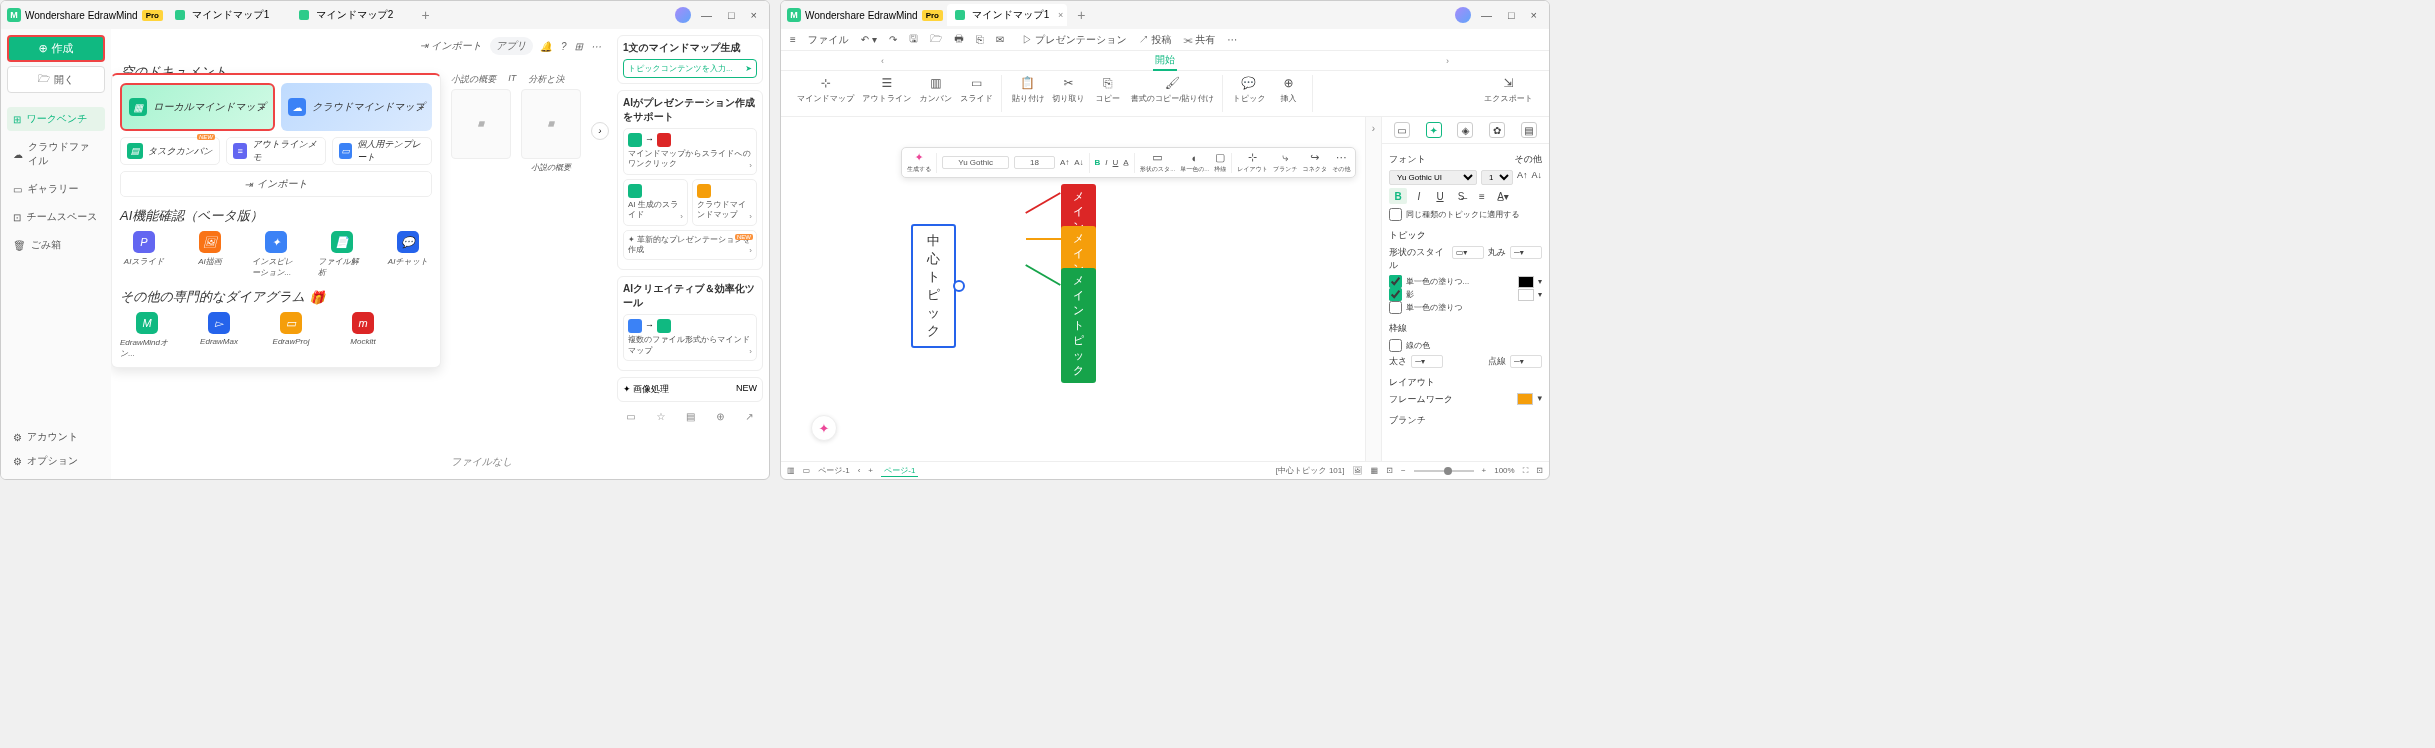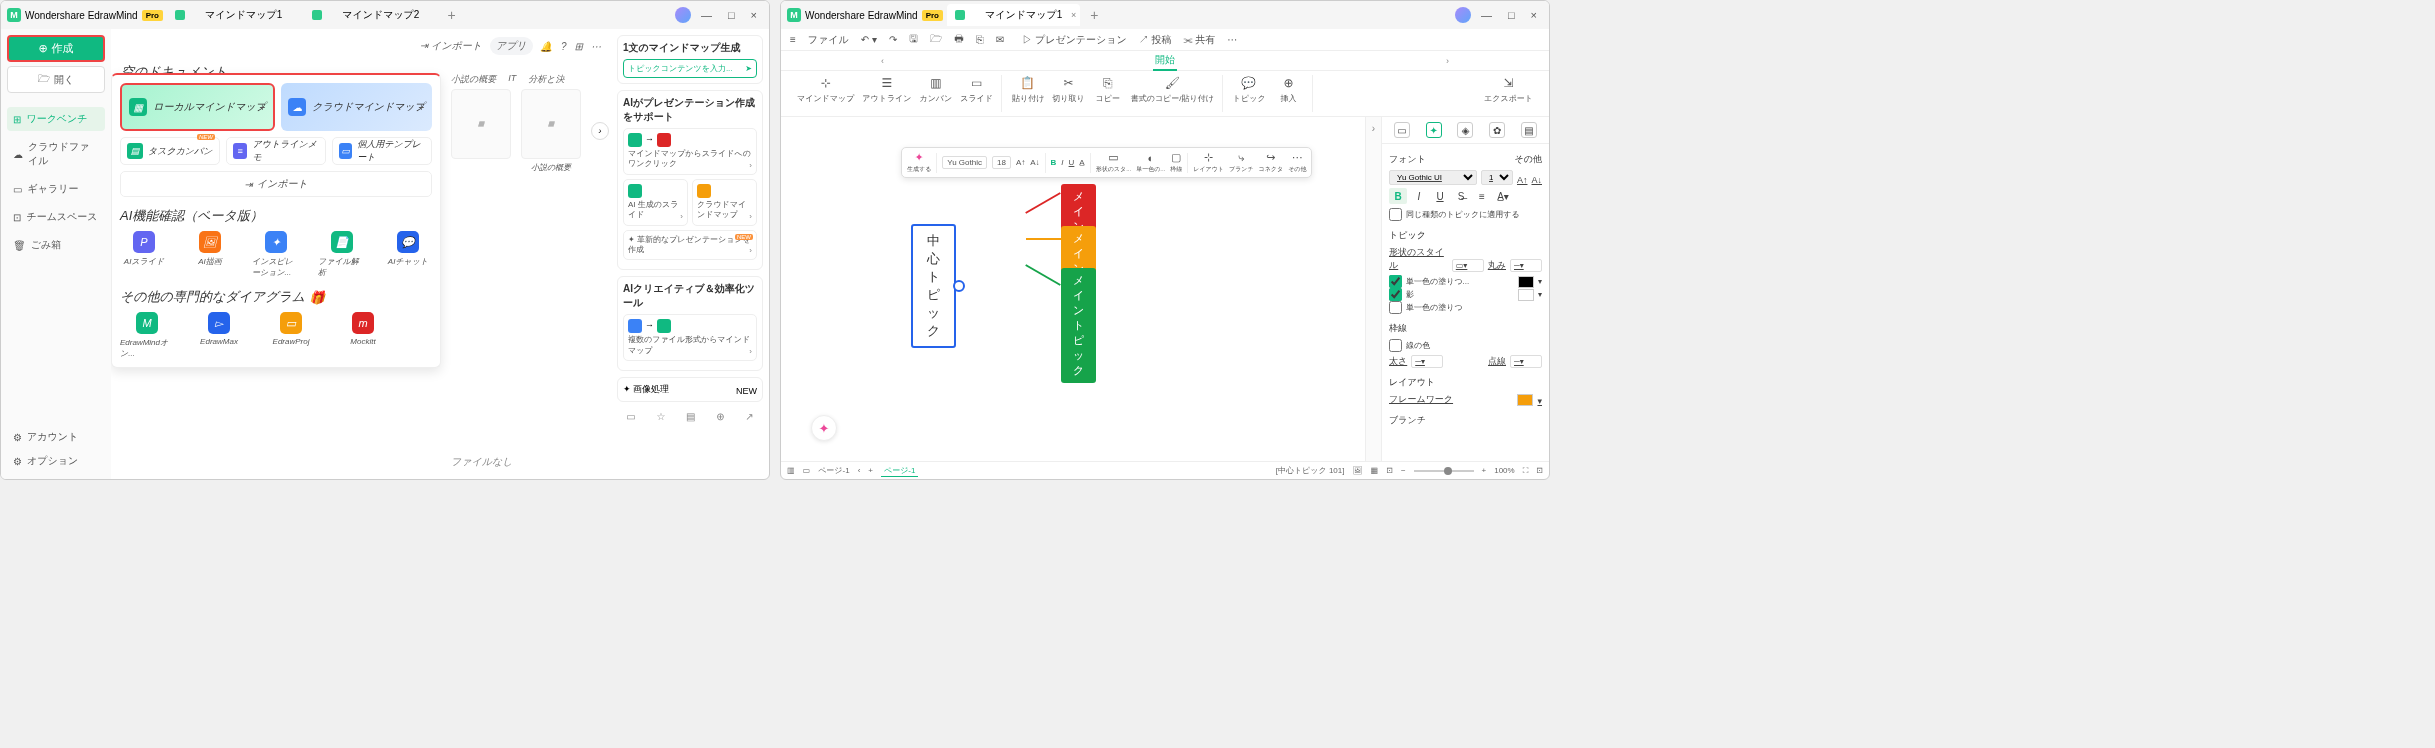--- a/index.html
+++ b/index.html
@@ -6,21 +6,21 @@
 body { background: #f0f0f0; display: flex; gap: 10px; }
 .window { background: #fff; border: 1px solid #ccc; border-radius: 6px; overflow: hidden; display: flex; flex-direction: column; position: relative; }
 .window-left { width: 770px; height: 480px; }
 .window-right { width: 770px; height: 480px; }
 
 
 .titlebar { display: flex; align-items: center; height: 28px; background: #f5f5f5; padding: 0 6px; gap: 4px; font-size: 10px; }
 .titlebar .logo { width: 14px; height: 14px; background: #2dcb8a; border-radius: 3px; display: inline-flex; align-items: center; justify-content: center; color: #fff; font-size: 9px; font-weight: bold; }
 .titlebar .title { font-weight: 500; }
 .titlebar .pro { background: #ffd43b; color: #000; font-size: 8px; padding: 1px 4px; border-radius: 2px; font-weight: bold; }
-.titlebar .tab { background: #fff; border-radius: 4px 4px 0 0; padding: 4px 18px 4px 8px; display: flex; align-items: center; gap: 20px; position: relative; justify-content: flex-end; }
+.titlebar .tab { background: #fff; border-radius: 4px 4px 0 0; padding: 4px 18px 4px 8px; display: flex; align-items: center; gap: 7px; position: relative; justify-content: flex-end; }
 .titlebar .tab.inactive { background: transparent; }
 .titlebar .tab .tabicon { width: 10px; height: 10px; background: #2dcb8a; border-radius: 2px; }
 .titlebar .tab .close { position: absolute; right: 4px; font-size: 9px; color: #888; }
 .titlebar .plus { padding: 0 6px; color: #888; font-size: 14px; }
 .titlebar .spacer { flex: 1; }
 .titlebar .winbtn { padding: 0 6px; color: #555; font-size: 11px; }
 .titlebar .avatar { width: 16px; height: 16px; border-radius: 50%; background: linear-gradient(135deg,#a78bfa,#60a5fa); }
 
 
 .left-body { display: flex; flex: 1; overflow: hidden; }
@@ -92,21 +92,21 @@
 .ritem { display: flex; flex-direction: column; align-items: center; gap: 2px; min-width: 30px; }
 .ritem .ricon { width: 16px; height: 16px; display: flex; align-items: center; justify-content: center; color: #555; font-size: 12px; }
 
 .editor-body { flex: 1; display: flex; overflow: hidden; position: relative; }
 .canvas { flex: 1; background: #fff; position: relative; }
 .float-toolbar { position: absolute; left: 120px; top: 30px; background: #fff; border: 1px solid #ddd; border-radius: 5px; box-shadow: 0 2px 6px rgba(0,0,0,0.1); display: flex; align-items: center; padding: 3px 5px; gap: 5px; font-size: 8px; color: #555; }
 .float-toolbar .fgroup { display: flex; flex-direction: column; align-items: center; gap: 1px; }
 .float-toolbar .ficon { font-size: 11px; }
 .float-toolbar .flabel { font-size: 6px; }
 .float-toolbar .sep { width: 1px; height: 20px; background: #eee; }
-.float-toolbar select, .float-toolbar .fsel { border: 1px solid #ddd; border-radius: 2px; font-size: 8px; padding: 1px 4px; }
+.float-toolbar select, .float-toolbar .fsel { border: 1px solid #ddd; border-radius: 2px; font-size: 8px; padding: 1px 15px; }
 
 .mindmap { position: absolute; left: 130px; top: 75px; }
 .node-center { position: absolute; left: 0; top: 32px; border: 2px solid #2563eb; background: #fff; padding: 6px 14px; font-size: 13px; color: #333; border-radius: 3px; }
 .node-center::after { content: ''; position: absolute; right: -11px; top: 50%; width: 8px; height: 8px; border: 2px solid #2563eb; border-radius: 50%; background: #fff; transform: translateY(-50%); }
 .node-top { position: absolute; left: 150px; top: -8px; background: #dc2626; color: #fff; padding: 5px 12px; font-size: 11px; border-radius: 3px; }
 .node-mid { position: absolute; left: 150px; top: 34px; background: #f59e0b; color: #fff; padding: 5px 12px; font-size: 11px; border-radius: 3px; }
 .node-bot { position: absolute; left: 150px; top: 76px; background: #16a34a; color: #fff; padding: 5px 12px; font-size: 11px; border-radius: 3px; }
 .edge { position: absolute; border-top: 2px solid; width: 40px; }
 .edge.red { border-color: #dc2626; left: 112px; top: 10px; transform: rotate(-30deg); }
 .edge.orange { border-color: #f59e0b; left: 115px; top: 46px; width: 35px; }
@@ -115,21 +115,21 @@
 .ai-float { position: absolute; left: 30px; bottom: 20px; width: 26px; height: 26px; border: 1px solid #eee; border-radius: 50%; box-shadow: 0 1px 4px rgba(0,0,0,0.1); display: flex; align-items: center; justify-content: center; background: #fff; }
 
 .panel-expand { width: 16px; background: #fafafa; border-left: 1px solid #eee; display: flex; flex-direction: column; align-items: center; padding-top: 6px; font-size: 10px; color: #888; }
 
 .prop-panel { width: 168px; border-left: 1px solid #eee; display: flex; flex-direction: column; font-size: 9px; color: #444; }
 .prop-tabs { display: flex; justify-content: space-around; padding: 5px 4px; border-bottom: 1px solid #eee; }
 .prop-tabs .picon { width: 16px; height: 16px; border: 1px solid #ccc; border-radius: 3px; display: flex; align-items: center; justify-content: center; font-size: 10px; }
 .prop-tabs .picon.active { border-color: #10b981; color: #10b981; }
 .prop-body { padding: 5px 7px; flex: 1; overflow-y: auto; }
 .prop-section-head { display: flex; justify-content: space-between; font-size: 9px; margin: 4px 0; color: #333; }
-.prop-row { display: flex; align-items: flex-end; gap: 4px; margin: 3px 0; font-size: 9px; text-decoration: underline; }
+.prop-row { display: flex; align-items: flex-start; gap: 4px; margin: 3px 0; font-size: 9px; }
 .prop-row select, .prop-row .sel { border: 1px solid #ddd; border-radius: 2px; font-size: 8px; padding: 1px 3px; flex: 1; }
 .prop-row .mini { width: 32px; flex: none; }
 .prop-fmt { display: flex; gap: 3px; }
 .prop-fmt .fbtn { width: 18px; height: 16px; border: 1px solid transparent; border-radius: 2px; display: flex; align-items: center; justify-content: center; font-size: 10px; }
 .prop-fmt .fbtn.active { background: #e6f4ea; color: #10b981; }
 .prop-check { display: flex; align-items: center; gap: 4px; font-size: 8px; }
 .prop-check input { accent-color: #10b981; }
 .swatch { width: 16px; height: 12px; border: 1px solid #ccc; }
 
 .statusbar { height: 18px; border-top: 1px solid #eee; display: flex; align-items: center; padding: 0 6px; gap: 8px; font-size: 8px; color: #666; }
@@ -364,21 +364,21 @@
           <div class="rail-sub">
             <div class="icons">
                 <span class="sicon" style="background:#3b82f6"></span>
                 <span>→</span>
                 <span class="sicon" style="background:#10b981"></span>
               </div>
             <div class="text">複数のファイル形式からマインドマップ</div>
               <span class="arrow">›</span>
           </div>
         </div>
-        <div class="rail-card" style="display:flex;justify-content:space-between;align-items:flex-end">
+        <div class="rail-card" style="display:flex;justify-content:space-between;align-items:flex-start">
           <span>✦ <span>画像処理</span></span>
           <span class="badge-new" style="position:static">NEW</span>
         </div>
         <div class="rail-footer">
           <span>▭</span>
           <span>☆</span>
           <span>▤</span>
           <span>⊕</span>
           <span>↗</span>
         </div>

